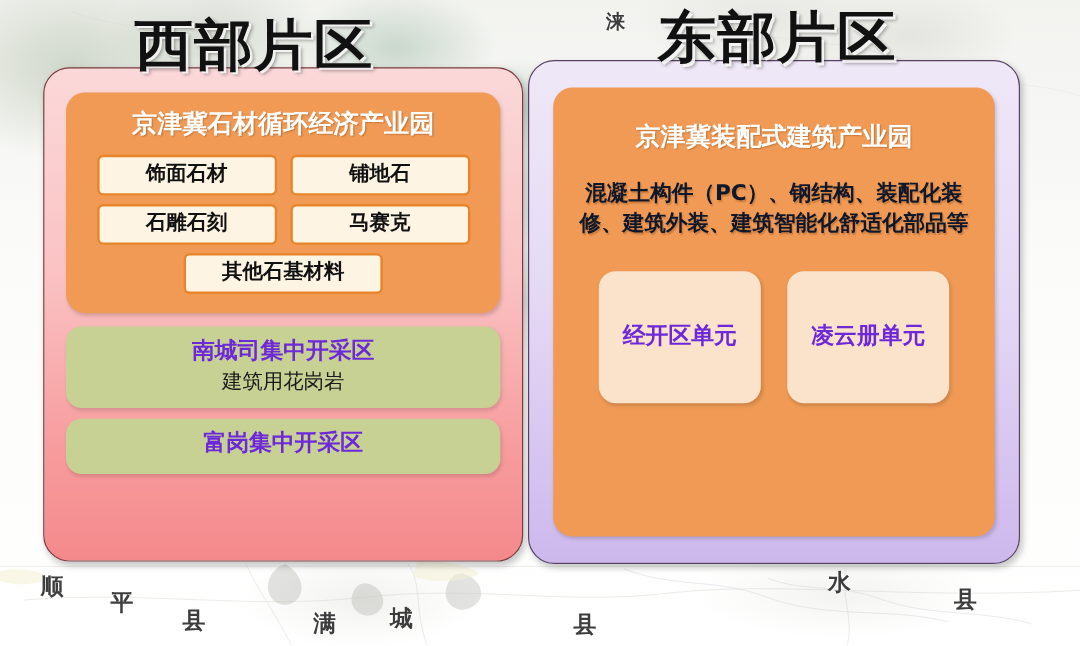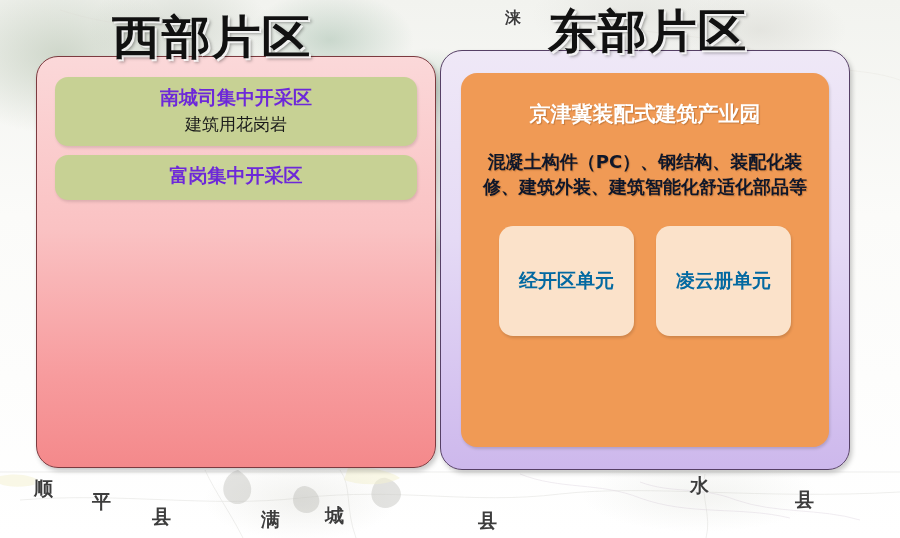--- a/index.html
+++ b/index.html
@@ -205,21 +205,21 @@
   }
 
   .unit {
     background: #fbe2ca;
     border-radius: 14px;
     width: 135px;
     height: 110px;
     display: flex;
     align-items: center;
     justify-content: center;
-    color: #0369a1;
+    color: #6d28d9;
     font-family: "DejaVu Sans", "Liberation Sans", sans-serif;
     font-weight: bold;
     font-size: 19px;
     line-height: 1.35;
     text-align: center;
     padding: 0 14px;
     box-shadow: 1px 2px 3px rgba(0,0,0,0.14);
   }
 </style>
 </head>
@@ -262,20 +262,37 @@
   <div class="map-label" style="left:92px;  top:489px; font-size:19px;">平</div>
   <div class="map-label" style="left:152px; top:504px; font-size:19px;">县</div>
   <div class="map-label" style="left:261px; top:507px; font-size:19px;">满</div>
   <div class="map-label" style="left:325px; top:503px; font-size:19px;">城</div>
   <div class="map-label" style="left:478px; top:508px; font-size:19px;">县</div>
   <div class="map-label" style="left:690px; top:473px; font-size:19px;">水</div>
   <div class="map-label" style="left:795px; top:487px; font-size:19px;">县</div>
 
   <div class="panel" id="panel-west">
 
+    <div class="card-orange" id="park-west">
+      <div class="park-title">京津冀石材循环经济产业园</div>
+
+      <div class="tag-row">
+        <div class="tag">饰面石材</div>
+        <div class="tag">铺地石</div>
+      </div>
+
+      <div class="tag-row">
+        <div class="tag">石雕石刻</div>
+        <div class="tag">马赛克</div>
+      </div>
+
+      <div class="tag-row">
+        <div class="tag wide">其他石基材料</div>
+      </div>
+    </div>
 
     <div class="card-green">
       <div class="zone-title">南城司集中开采区</div>
       <div class="zone-desc">建筑用花岗岩</div>
     </div>
 
     <div class="card-green">
       <div class="zone-title">富岗集中开采区</div>
     </div>
 

